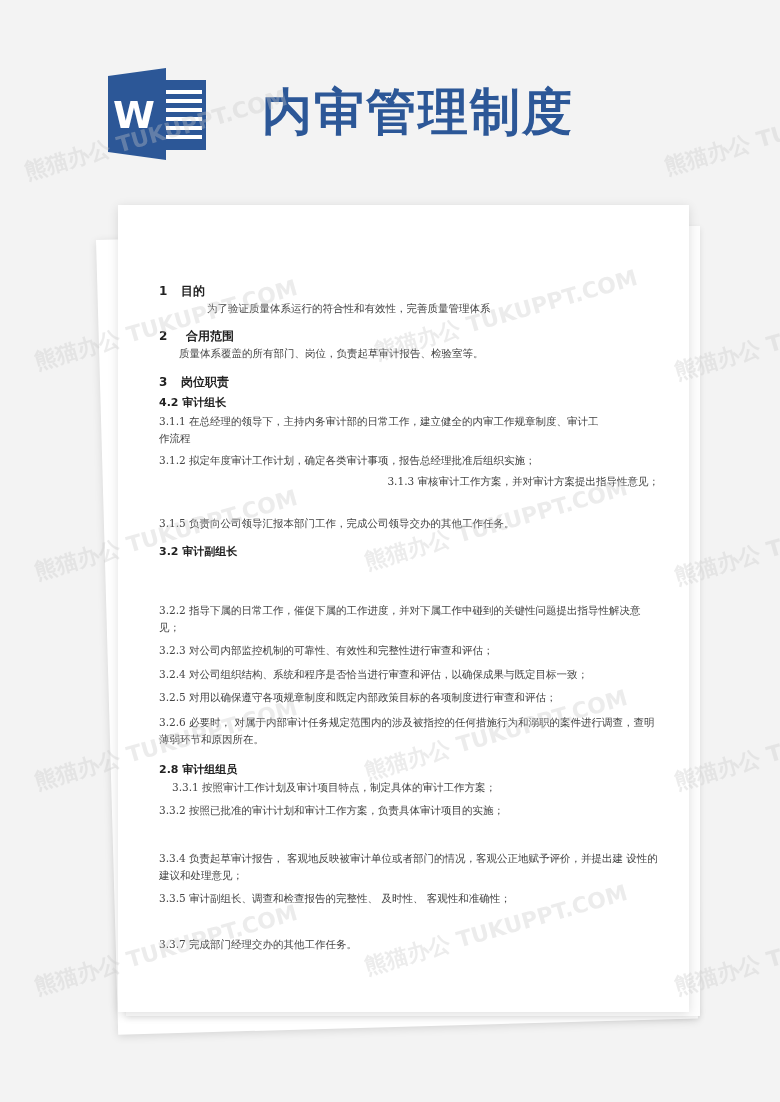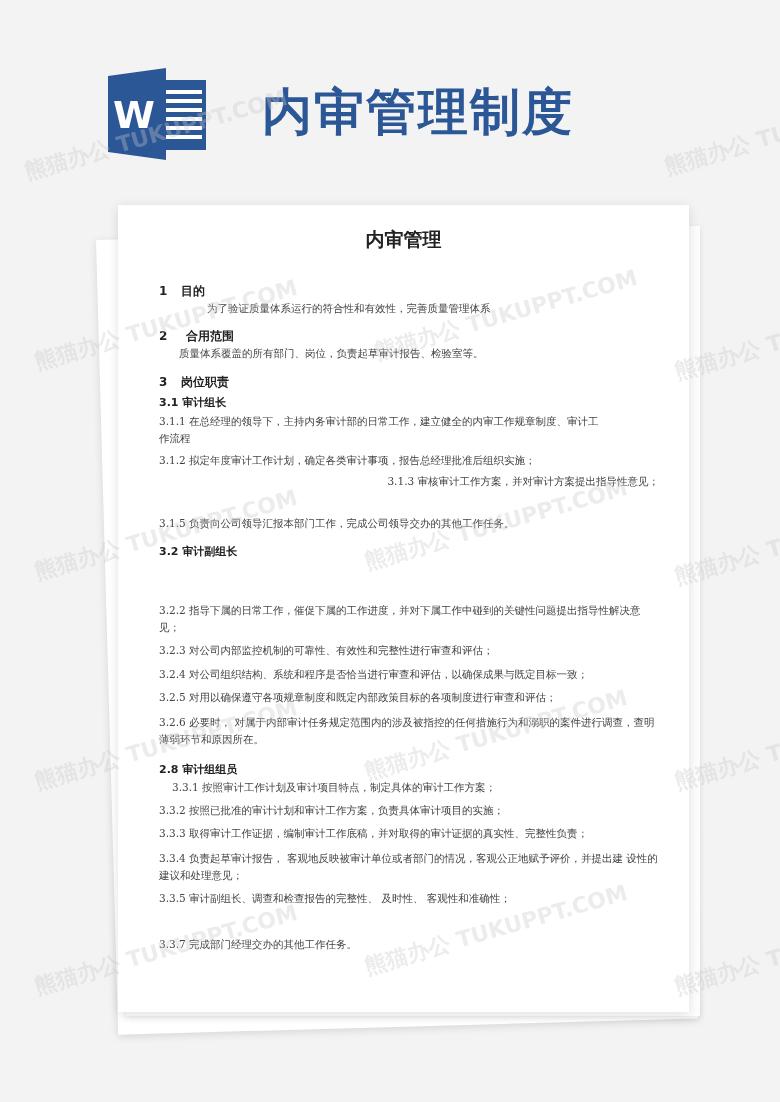--- a/index.html
+++ b/index.html
@@ -80,53 +80,51 @@
     <polygon points="0,8 58,0 58,92 0,84" fill="#2c5797"></polygon>
     <text x="26" y="60" text-anchor="middle" font-family="DejaVu Sans, sans-serif" font-weight="bold" font-size="38" fill="#ffffff">W</text>
   </svg>
 </div>
 <div class="banner-title">内审管理制度</div>
 
 <div class="page-back"></div>
 <div class="page-back2"></div>
 
 <div class="page">
-  <div class="doc-title">内审管理</div>
 
   <div class="h1" style="top:78px;">
     <span class="num">1</span><span>目的</span>
   </div>
   <div class="para indent" style="top:95px;margin-left:28px;">为了验证质量体系运行的符合性和有效性，完善质量管理体系</div>
 
   <div class="h1" style="top:123px;">
     <span class="num" style="width:27px">2</span><span>合用范围</span>
   </div>
   <div class="para indent" style="top:140px;">质量体系覆盖的所有部门、岗位，负责起草审计报告、检验室等。</div>
 
   <div class="h1" style="top:169px;">
     <span class="num">3</span><span>岗位职责</span>
   </div>
 
-  <div class="h2" style="top:190px;">3.1  审计组长</div>
+  <div class="h2" style="top:190px;">4.2  审计组长</div>
   <div class="para" style="top:208px; width:450px;">3.1.1  在总经理的领导下，主持内务审计部的日常工作，建立健全的内审工作规章制度、审计工作流程</div>
   <div class="para" style="top:247px;">3.1.2  拟定年度审计工作计划，确定各类审计事项，报告总经理批准后组织实施；</div>
   <div class="para" style="top:268px;text-align:right;">3.1.3  审核审计工作方案，并对审计方案提出指导性意见；</div>
   <div class="para" style="top:310px;">3.1.5  负责向公司领导汇报本部门工作，完成公司领导交办的其他工作任务。</div>
 
   <div class="h2" style="top:339px;">3.2  审计副组长</div>
   <div class="para" style="top:397px; width:500px;">3.2.2  指导下属的日常工作，催促下属的工作进度，并对下属工作中碰到的关键性问题提出指导性解决意见；</div>
   <div class="para" style="top:437px;">3.2.3  对公司内部监控机制的可靠性、有效性和完整性进行审查和评估；</div>
   <div class="para" style="top:461px;">3.2.4  对公司组织结构、系统和程序是否恰当进行审查和评估，以确保成果与既定目标一致；</div>
   <div class="para" style="top:484px;">3.2.5  对用以确保遵守各项规章制度和既定内部政策目标的各项制度进行审查和评估；</div>
   <div class="para" style="top:509px;">3.2.6  必要时，   对属于内部审计任务规定范围内的涉及被指控的任何措施行为和溺职的案件进行调查，查明薄弱环节和原因所在。</div>
 
   <div class="h2" style="top:557px;">2.8  审计组组员</div>
   <div class="para" style="top:574px;margin-left:13px;">3.3.1  按照审计工作计划及审计项目特点，制定具体的审计工作方案；</div>
   <div class="para" style="top:597px;">3.3.2  按照已批准的审计计划和审计工作方案，负责具体审计项目的实施；</div>
-  <div class="para" style="top:620px;">3.3.3  取得审计工作证据，编制审计工作底稿，并对取得的审计证据的真实性、完整性负责；</div>
   <div class="para" style="top:645px;">3.3.4  负责起草审计报告，   客观地反映被审计单位或者部门的情况，客观公正地赋予评价，并提出建 设性的建议和处理意见；</div>
   <div class="para" style="top:685px;">3.3.5  审计副组长、调查和检查报告的完整性、 及时性、 客观性和准确性；</div>
   <div class="para" style="top:731px;">3.3.7  完成部门经理交办的其他工作任务。</div>
 </div>
 
 <div class="wm" style="left:20px; top:120px;">熊猫办公 TUKUPPT.COM</div>
 <div class="wm" style="left:660px; top:115px;">熊猫办公 TUKUPPT.COM</div>
 <div class="wm" style="left:30px; top:310px;">熊猫办公 TUKUPPT.COM</div>
 <div class="wm" style="left:370px; top:300px;">熊猫办公 TUKUPPT.COM</div>
 <div class="wm" style="left:670px; top:320px;">熊猫办公 TUKUPPT.COM</div>

